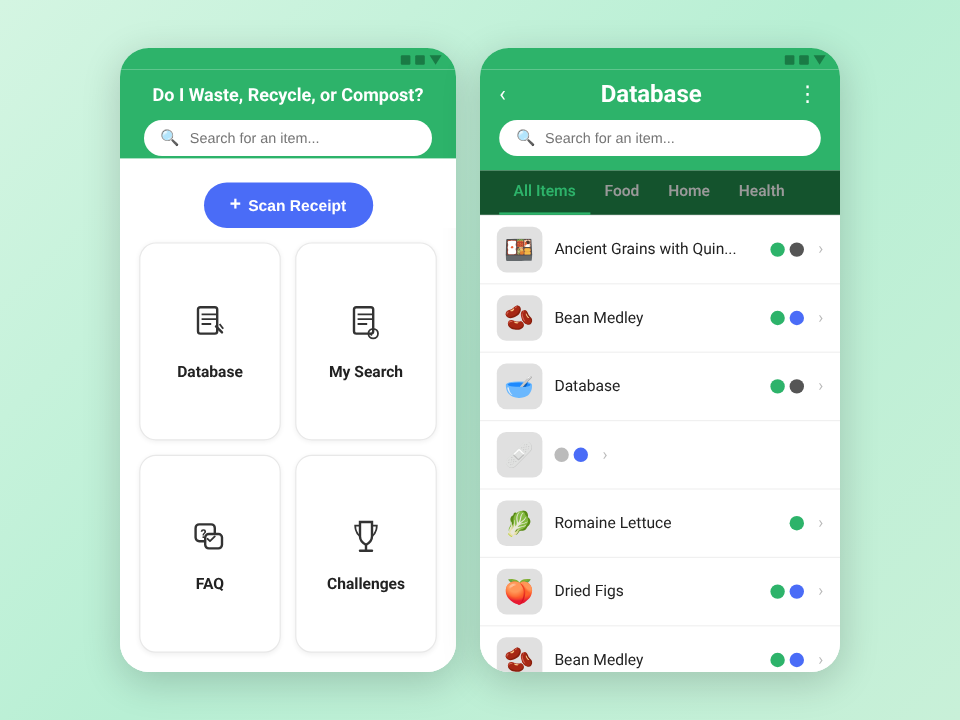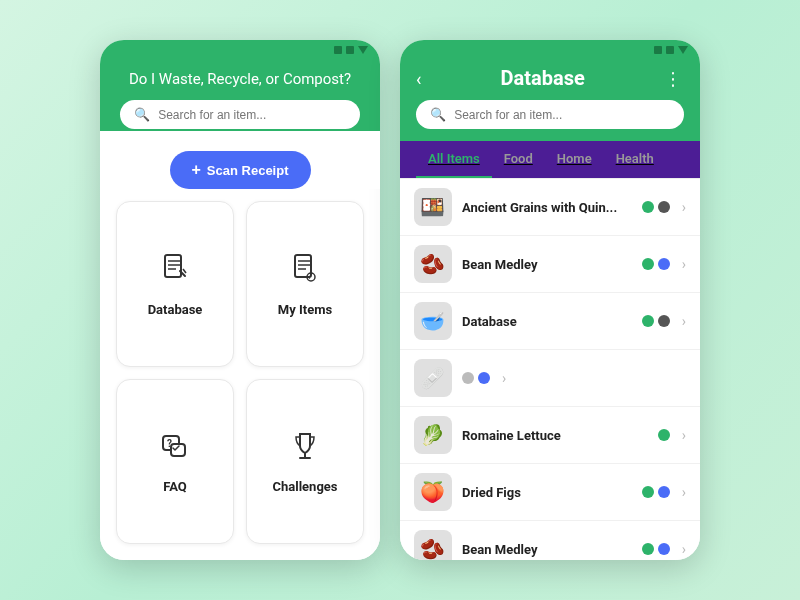--- a/index.html
+++ b/index.html
@@ -57,21 +57,21 @@
 
     
     .left-header {
       background: #2db36a;
       padding: 12px 20px 20px;
       text-align: center;
       color: #fff;
     }
     .left-header h2 {
       font-size: 15px;
-      font-weight: 400;
+      font-weight: 700;
       margin-bottom: 12px;
     }
 
     .search-bar {
       display: flex;
       align-items: center;
       background: #fff;
       border-radius: 20px;
       padding: 7px 14px;
       gap: 8px;
@@ -209,23 +209,22 @@
       color: #aaa;
       background: transparent;
       width: 100%;
     }
 
     
     .tabs {
       display: flex;
       padding: 0 16px;
       border-bottom: 1px solid #eee;
-      background: #4c1d95;
+      background: #14532d;
       gap: 0;
-      text-decoration: underline;
     }
     .tab {
       padding: 10px 12px;
       font-size: 13px;
       font-weight: 600;
       color: #999;
       cursor: pointer;
       border-bottom: 2px solid transparent;
       white-space: nowrap;
     }
@@ -256,21 +255,21 @@
       flex-shrink: 0;
       background: #e0e0e0;
       display: flex;
       align-items: center;
       justify-content: center;
       font-size: 20px;
     }
     .item-name {
       flex: 1;
       font-size: 13px;
-      font-weight: 700;
+      font-weight: 400;
       color: #222;
     }
     .item-dots {
       display: flex;
       align-items: center;
       gap: 4px;
     }
     .dot {
       width: 12px;
       height: 12px;
@@ -338,21 +337,21 @@
       <span class="menu-icon">
         <svg class="icon-svg" viewBox="0 0 36 36" fill="none" xmlns="http://www.w3.org/2000/svg">
           <rect x="8" y="4" width="16" height="22" rx="2" stroke="#333" stroke-width="2"></rect>
           <line x1="11" y1="10" x2="23" y2="10" stroke="#333" stroke-width="1.5"></line>
           <line x1="11" y1="14" x2="23" y2="14" stroke="#333" stroke-width="1.5"></line>
           <line x1="11" y1="18" x2="19" y2="18" stroke="#333" stroke-width="1.5"></line>
           <circle cx="24" cy="26" r="4" stroke="#333" stroke-width="1.5"></circle>
           <line x1="21.5" y1="26" x2="22.5" y2="27" stroke="#333" stroke-width="1.5" stroke-linecap="round"></line>
         </svg>
       </span>
-      <span class="menu-label">My Items</span>
+      <span class="menu-label">My Search</span>
     </div>
 
     <div class="menu-item">
       <span class="menu-icon">
         <svg class="icon-svg" viewBox="0 0 36 36" fill="none" xmlns="http://www.w3.org/2000/svg">
           <rect x="6" y="8" width="16" height="14" rx="3" stroke="#333" stroke-width="2"></rect>
           <text x="10" y="19" font-size="10" fill="#333" font-weight="bold">?</text>
           <rect x="14" y="16" width="14" height="12" rx="3" stroke="#333" stroke-width="2" fill="white"></rect>
           <path d="M16 20 L18 22 L22 18" stroke="#333" stroke-width="1.5" stroke-linecap="round" stroke-linejoin="round"></path>
         </svg>

